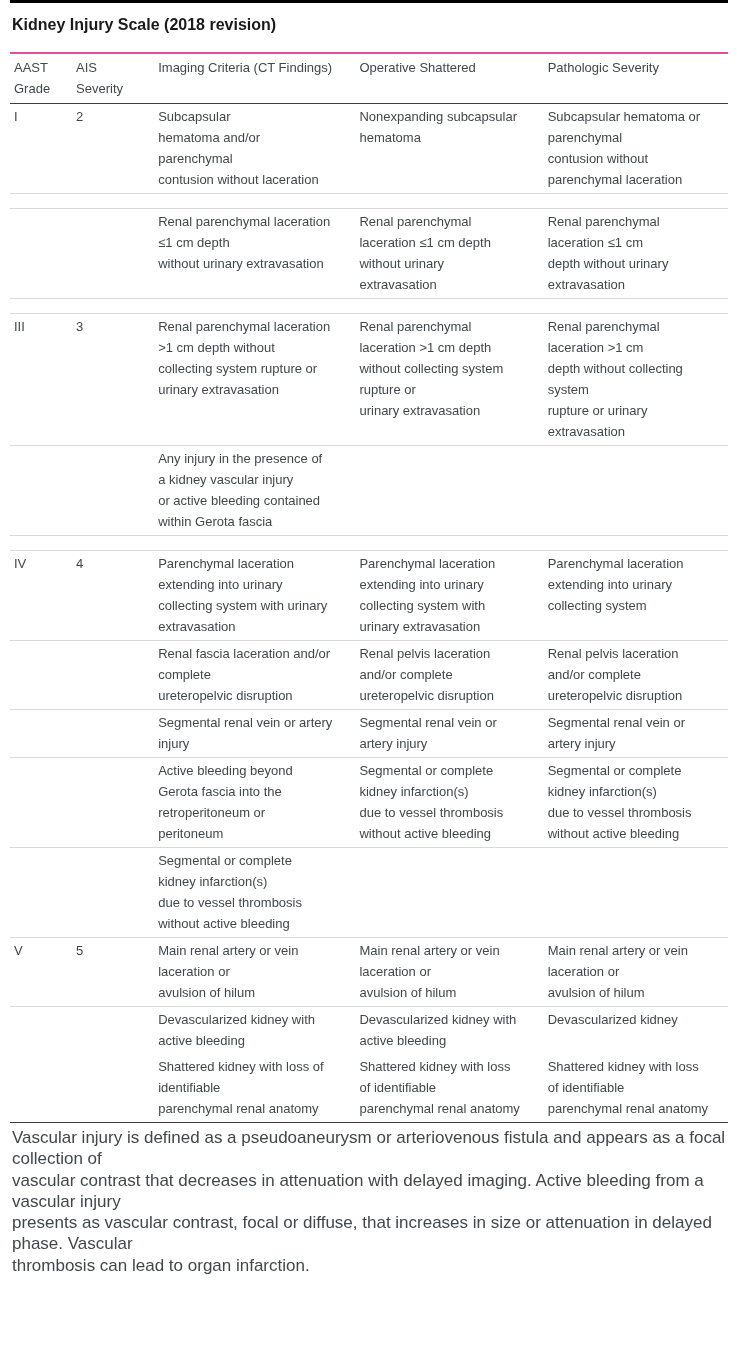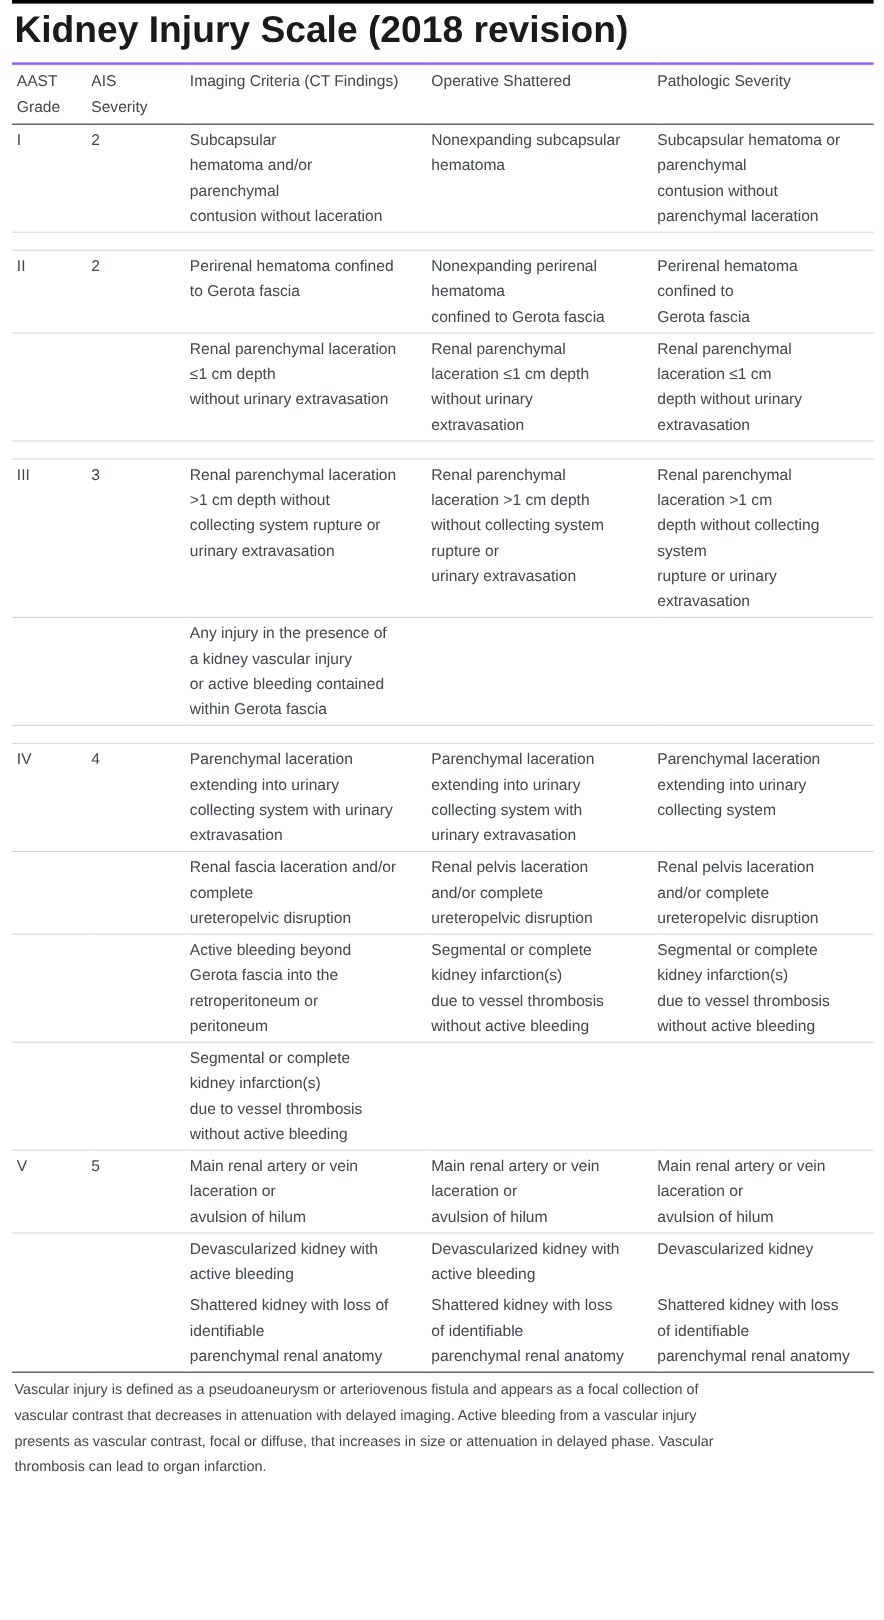--- a/index.html
+++ b/index.html
@@ -12,21 +12,21 @@
     width: 737px;
     box-sizing: border-box;
     padding: 0 9px 14px 10px;
     background: #ffffff;
   }
   .top-rule {
     height: 3px;
     background: #000000;
   }
   .title {
-    font-size: 31px;
+    font-size: 16px;
     font-weight: 700;
     color: #1a1a1a;
     margin: 7px 0 12px 2px;
     line-height: 30px;
   }
   table.injury-table {
     width: 100%;
     border-collapse: collapse;
     table-layout: fixed;
   }
@@ -36,21 +36,21 @@
     vertical-align: top;
     white-space: pre-line;
     font-size: 13px;
     line-height: 21px;
     color: #42474c;
     font-weight: 400;
     padding: 2px 6px 3px 0;
     overflow: hidden;
   }
   .injury-table thead th {
-    border-top: 2px solid #8b5cf6;
+    border-top: 2px solid #ec4899;
     border-bottom: 1.5px solid #3d3d3d;
     padding: 3px 6px 4px 0;
   }
   .injury-table tbody td {
     border-top: 1px solid #d9d9d9;
   }
   .injury-table tbody tr.noline td {
     border-top: none;
   }
   .injury-table tbody tr:last-child td {
@@ -60,21 +60,21 @@
     height: 14px;
     padding: 0;
   }
   .col0 { padding-left: 4px !important; }
   .notes {
     margin-top: 4px;
     padding-left: 2px;
   }
   .notes p {
     margin: 0;
-    font-size: 12px;
+    font-size: 17px;
     line-height: 21.3px;
     color: #42474c;
     white-space: pre-line;
   }
 </style>
 </head>
 <body>
 
 <div class="page">
   <div class="top-rule"></div>
@@ -111,32 +111,20 @@
 hematoma</td>
           <td>Subcapsular hematoma or
 parenchymal
 contusion without
 parenchymal laceration</td>
         </tr>
         <tr class="spacer">
           <td colspan="5"></td>
         </tr>
         <tr>
-          <td class="col0">II</td>
-          <td>2</td>
-          <td>Perirenal hematoma confined
-to Gerota fascia</td>
-          <td>Nonexpanding perirenal
-hematoma
-confined to Gerota fascia</td>
-          <td>Perirenal hematoma
-confined to
-Gerota fascia</td>
-        </tr>
-        <tr>
           <td class="col0"></td>
           <td></td>
           <td>Renal parenchymal laceration
 ≤1 cm depth
 without urinary extravasation</td>
           <td>Renal parenchymal
 laceration ≤1 cm depth
 without urinary
 extravasation</td>
           <td>Renal parenchymal
@@ -199,20 +187,30 @@
           <td></td>
           <td>Renal fascia laceration and/or
 complete
 ureteropelvic disruption</td>
           <td>Renal pelvis laceration
 and/or complete
 ureteropelvic disruption</td>
           <td>Renal pelvis laceration
 and/or complete
 ureteropelvic disruption</td>
+        </tr>
+        <tr>
+          <td class="col0"></td>
+          <td></td>
+          <td>Segmental renal vein or artery
+injury</td>
+          <td>Segmental renal vein or
+artery injury</td>
+          <td>Segmental renal vein or
+artery injury</td>
         </tr>
         <tr>
           <td class="col0"></td>
           <td></td>
           <td>Active bleeding beyond
 Gerota fascia into the
 retroperitoneum or
 peritoneum</td>
           <td>Segmental or complete
 kidney infarction(s)

